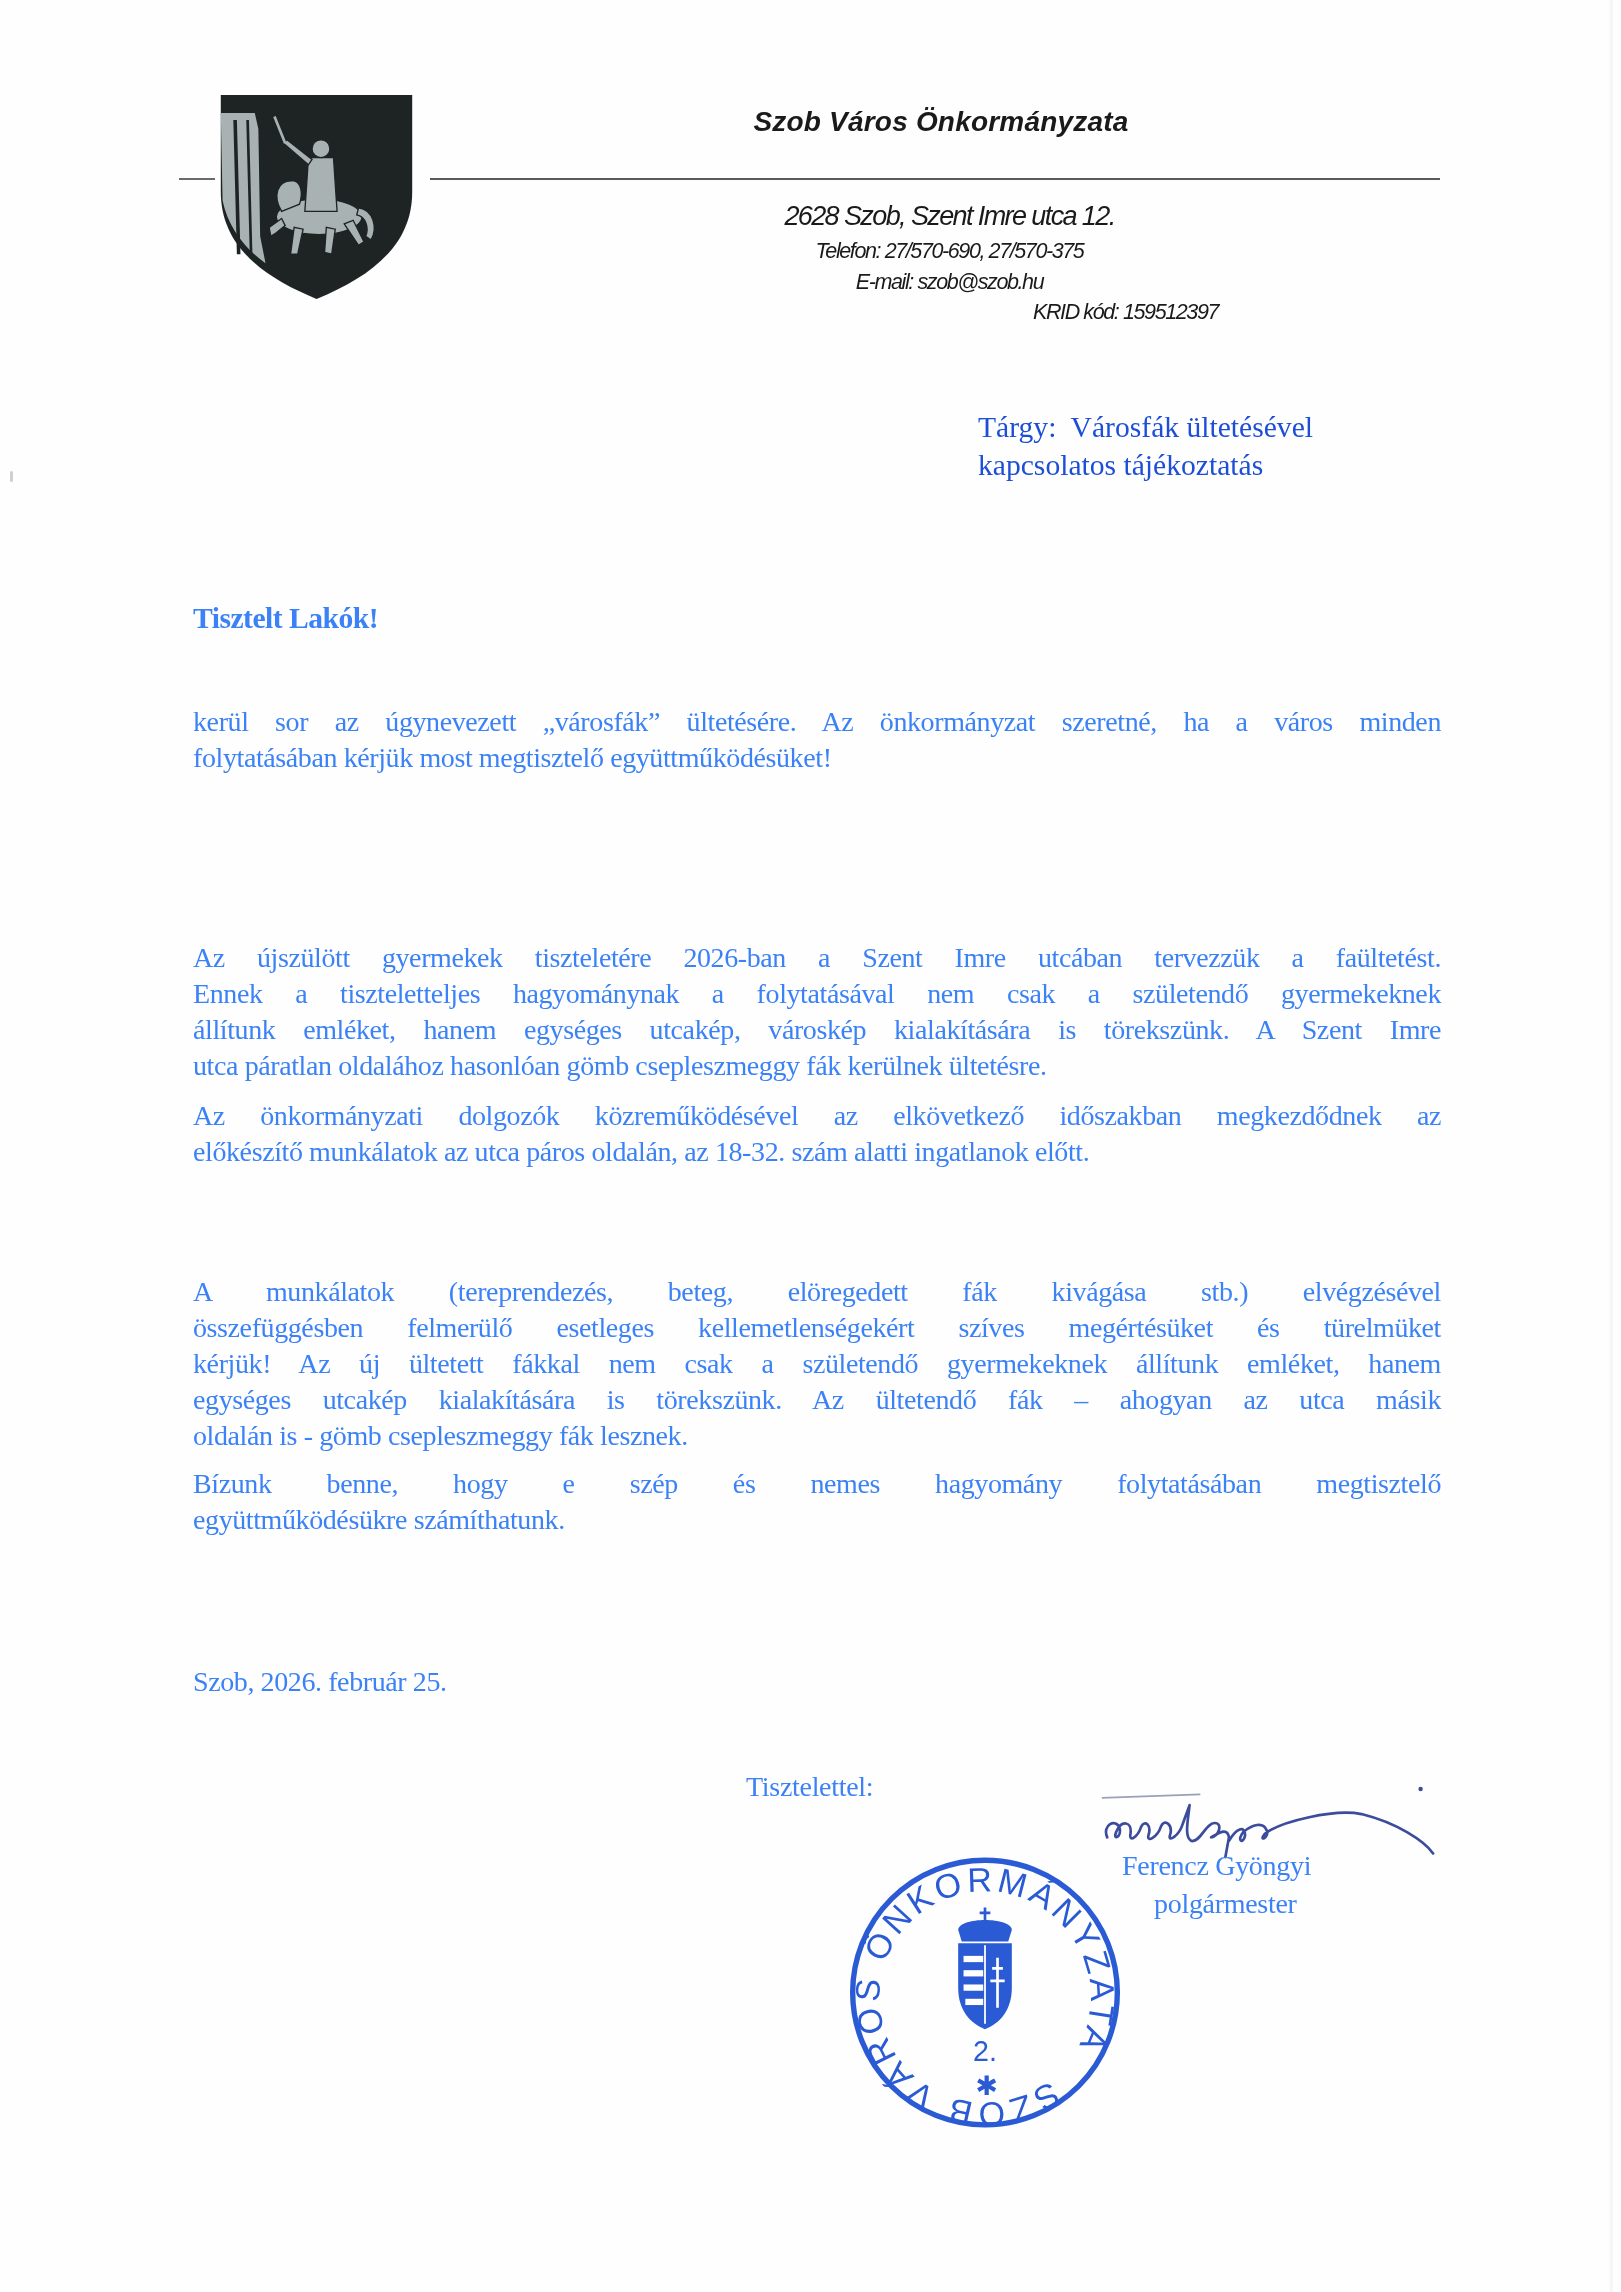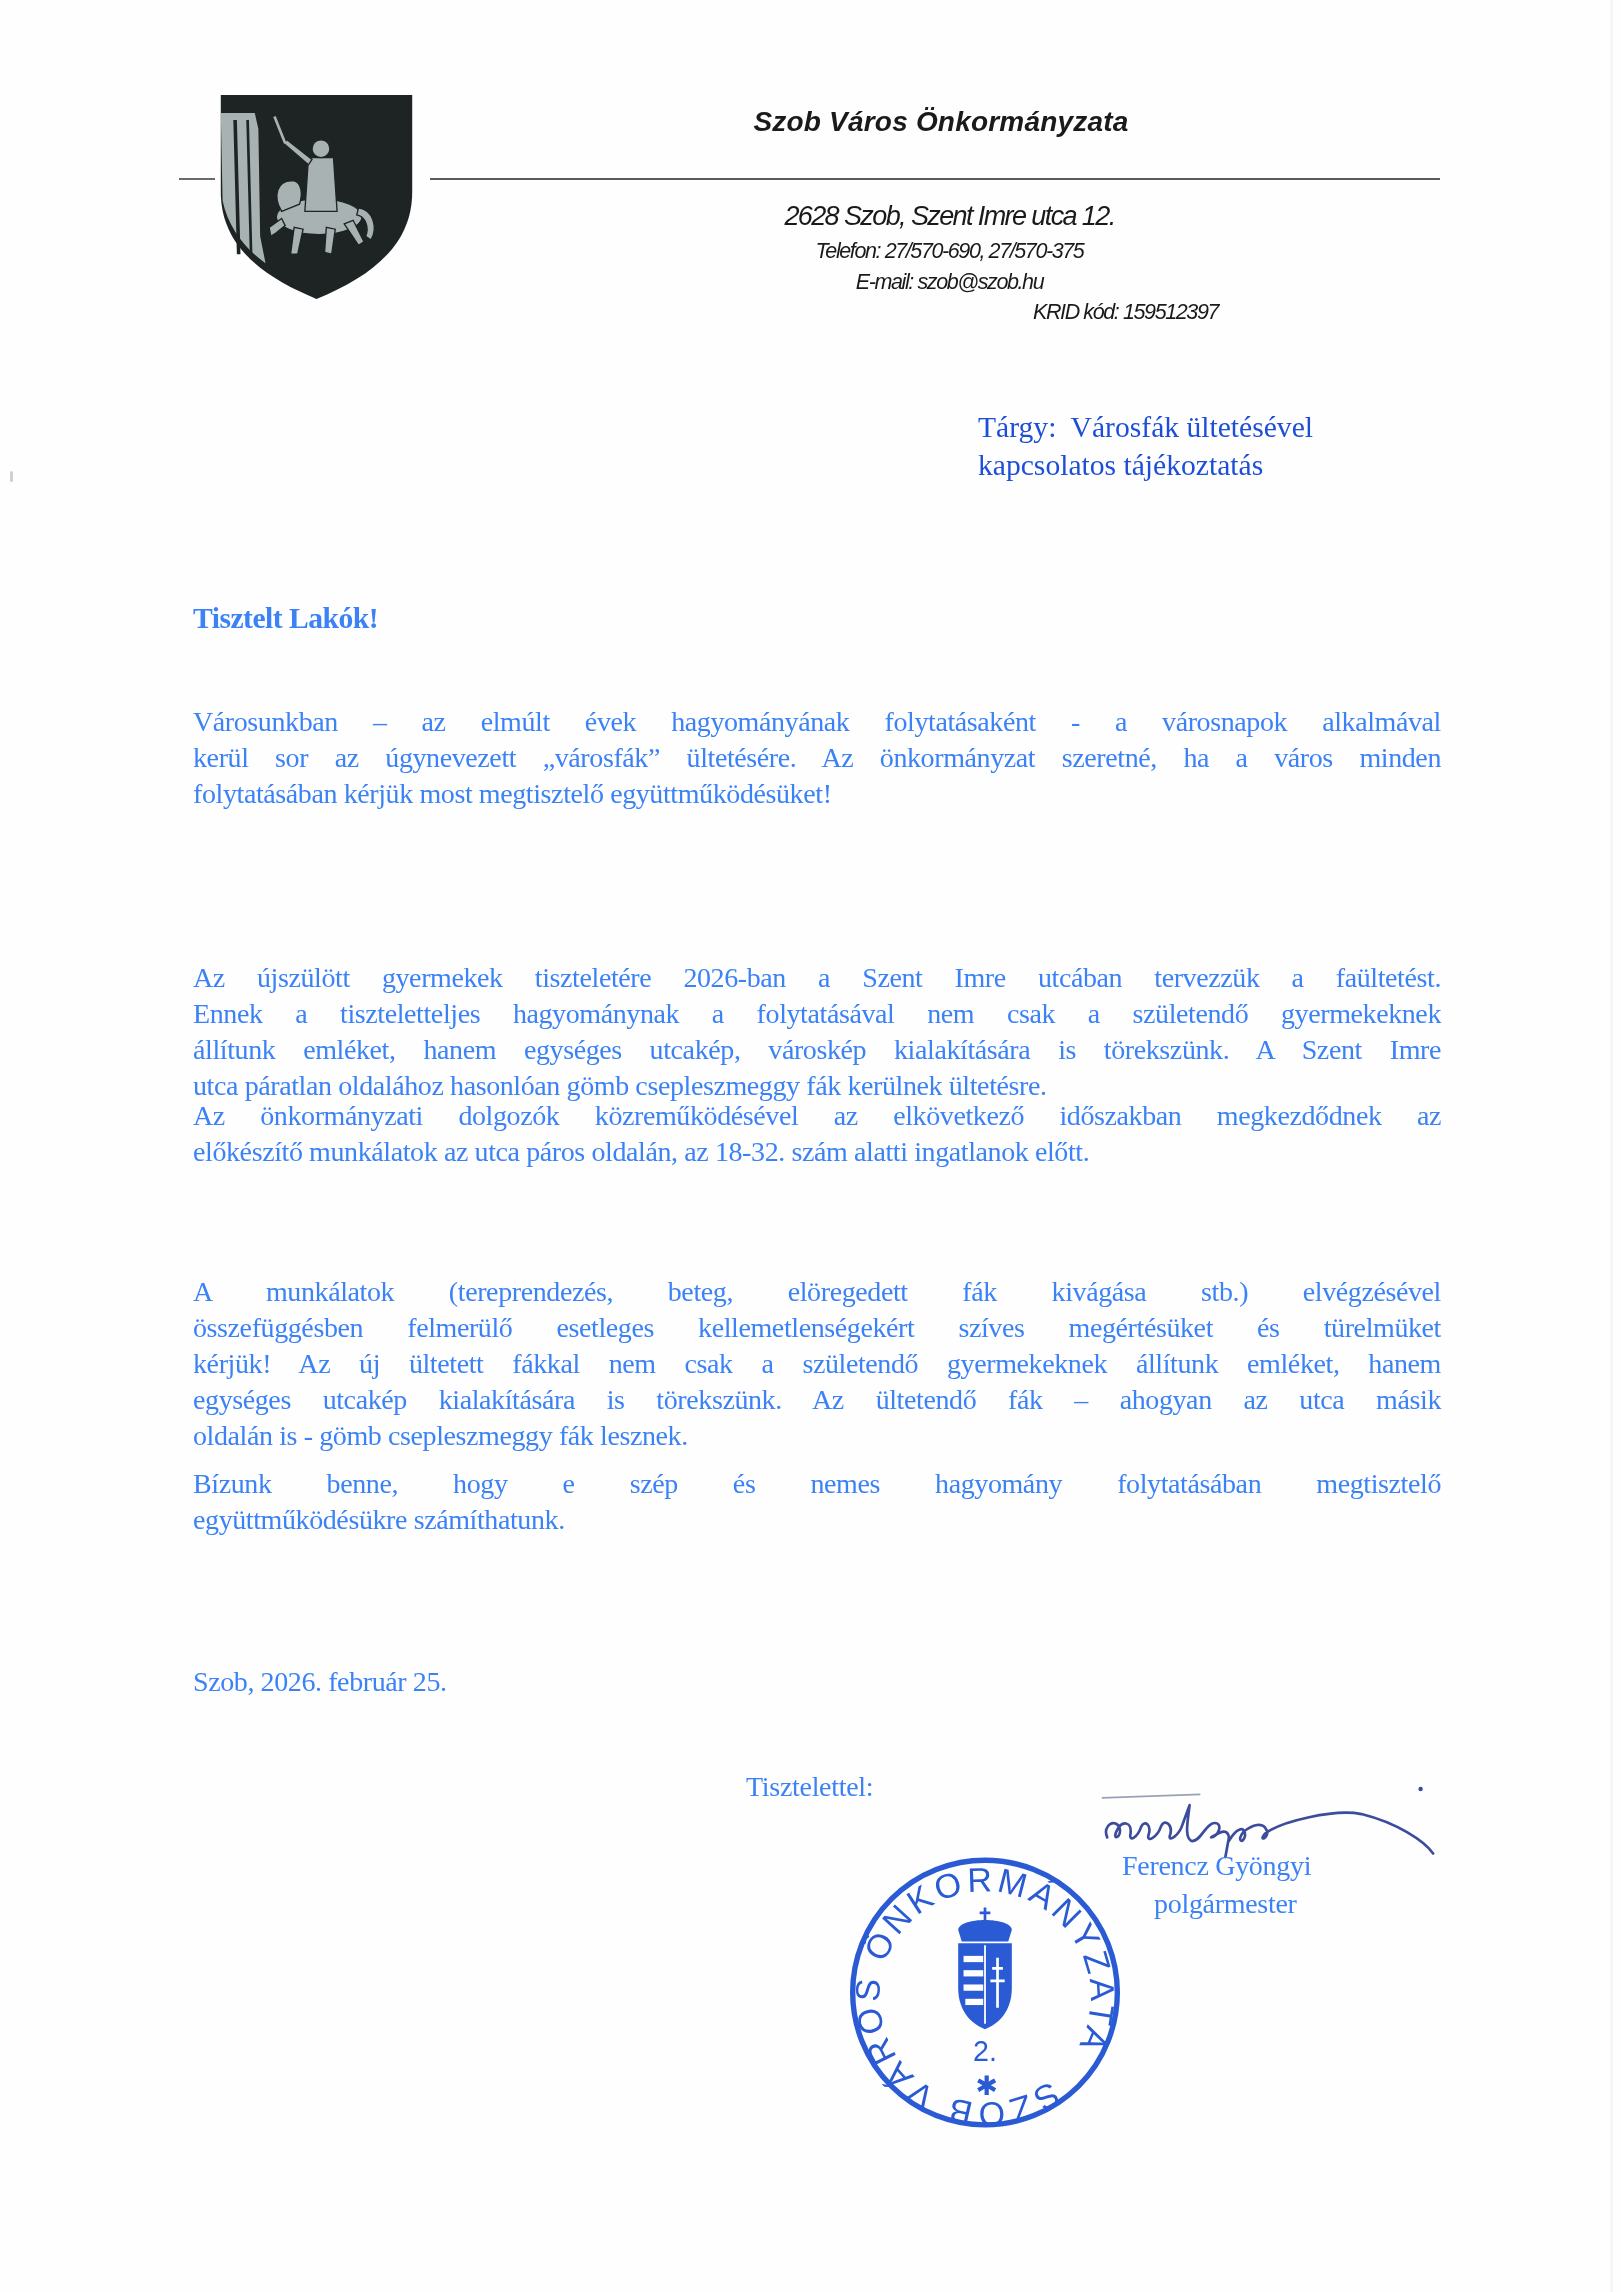--- a/index.html
+++ b/index.html
@@ -68,21 +68,21 @@
       letter-spacing: -0.5px;
     }
     .para {
       left: 193px; width: 1248px;
       font-size: 28px; line-height: 36px;
       text-align: justify;
       letter-spacing: -0.4px;
       word-spacing: 0px;
     }
     .p1 { top: 704px; }
-    .p2 { top: 940px; margin-top: 20px; }
+    .p2 { top: 940px; }
     .p3 { top: 1098px; }
     .p4 { top: 1274px; }
     .p5 { top: 1466px; }
     .para-line {
       display: block;
       text-align: justify;
       text-align-last: justify;
       white-space: nowrap;
     }
     .para-line.last {
@@ -166,21 +166,20 @@
 <div class="abs addr addr-krid">KRID kód: 159512397</div>
 
 <div class="abs subject">
   <div style="white-space:pre;">Tárgy:  Városfák ültetésével</div>
   <div>kapcsolatos tájékoztatás</div>
 </div>
 
 <div class="abs serif salutation">Tisztelt Lakók!</div>
 
 <div class="abs serif para p1">
-  <span class="para-line">Városunkban – az elmúlt évek hagyományának folytatásaként - a városnapok alkalmával</span>
   <span class="para-line">kerül sor az úgynevezett „városfák” ültetésére. Az önkormányzat szeretné, ha a város minden</span>
   <span class="para-line last">folytatásában kérjük most megtisztelő együttműködésüket!</span>
 </div>
 
 <div class="abs serif para p2">
   <span class="para-line">Az újszülött gyermekek tiszteletére 2026-ban a Szent Imre utcában tervezzük a faültetést.</span>
   <span class="para-line">Ennek a tiszteletteljes hagyománynak a folytatásával nem csak a születendő gyermekeknek</span>
   <span class="para-line">állítunk emléket, hanem egységes utcakép, városkép kialakítására is törekszünk. A Szent Imre</span>
   <span class="para-line last">utca páratlan oldalához hasonlóan gömb csepleszmeggy fák kerülnek ültetésre.</span>
 </div>

